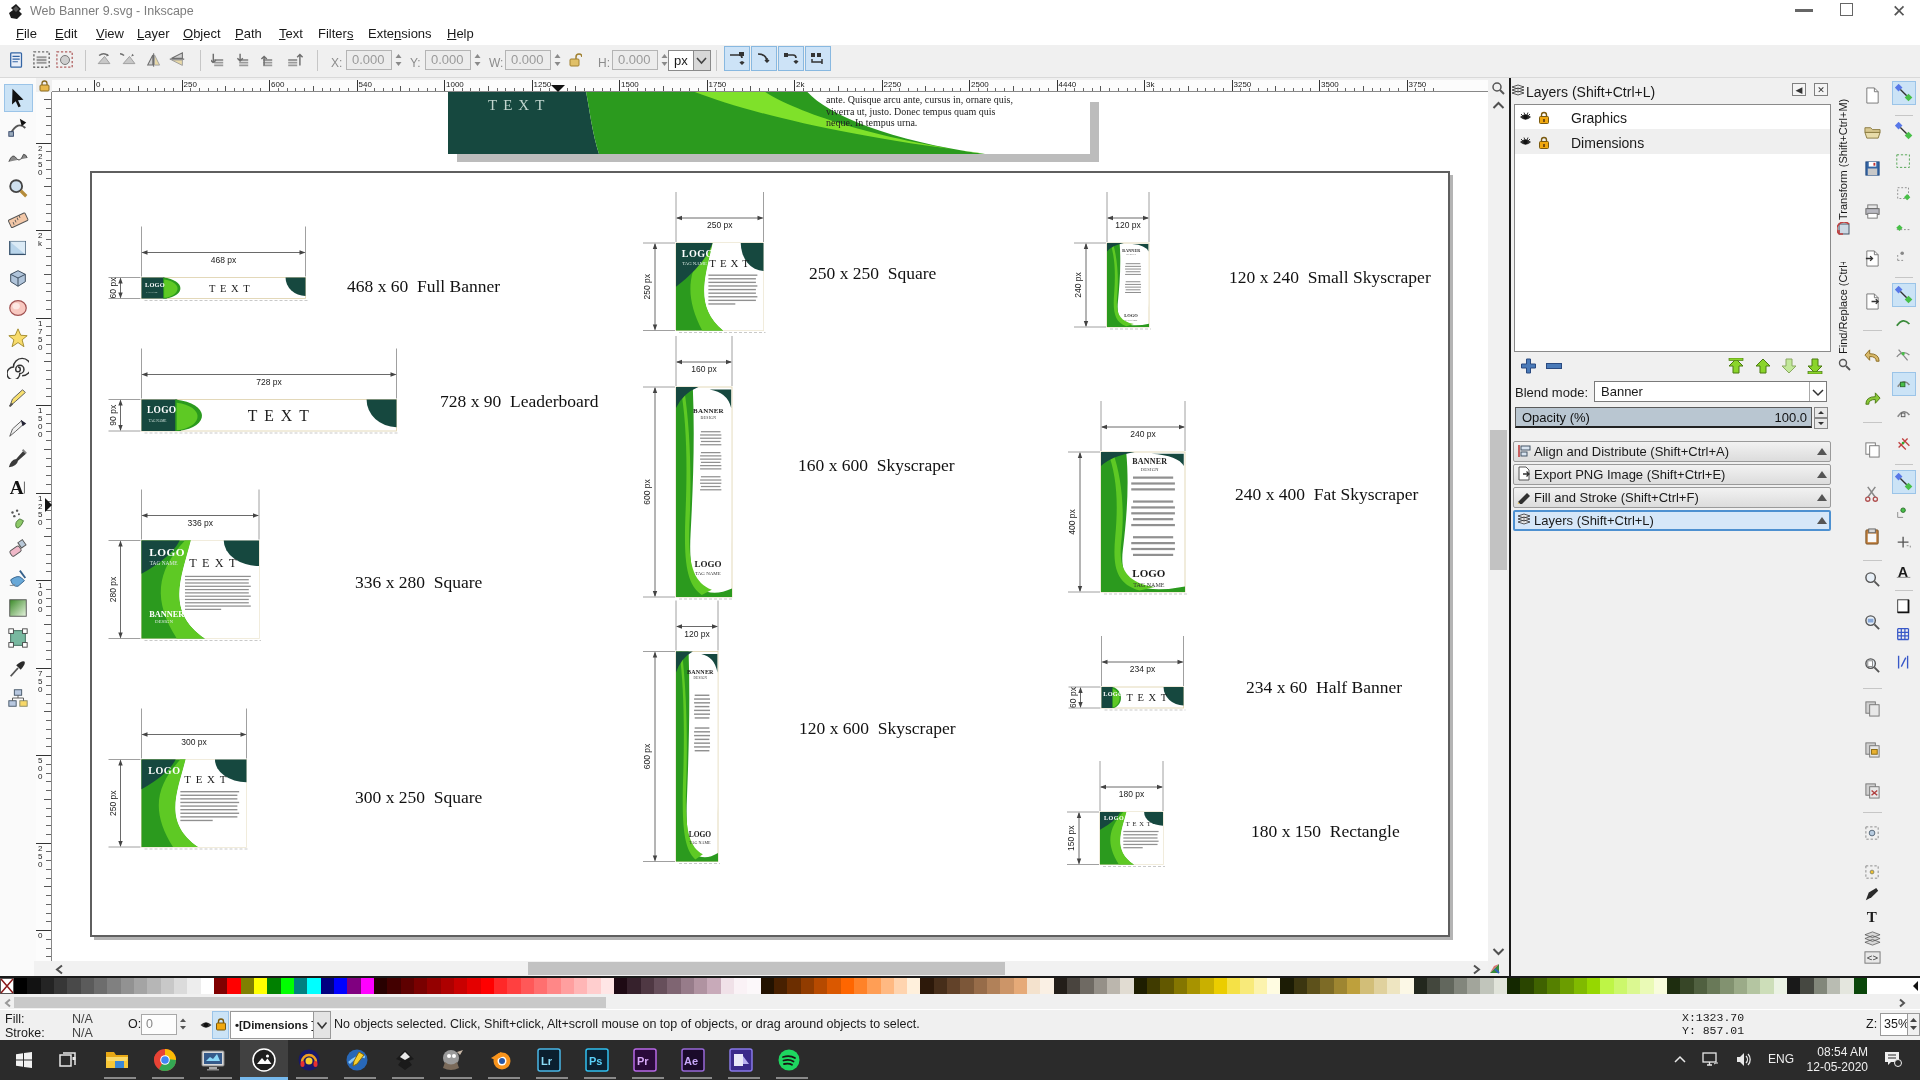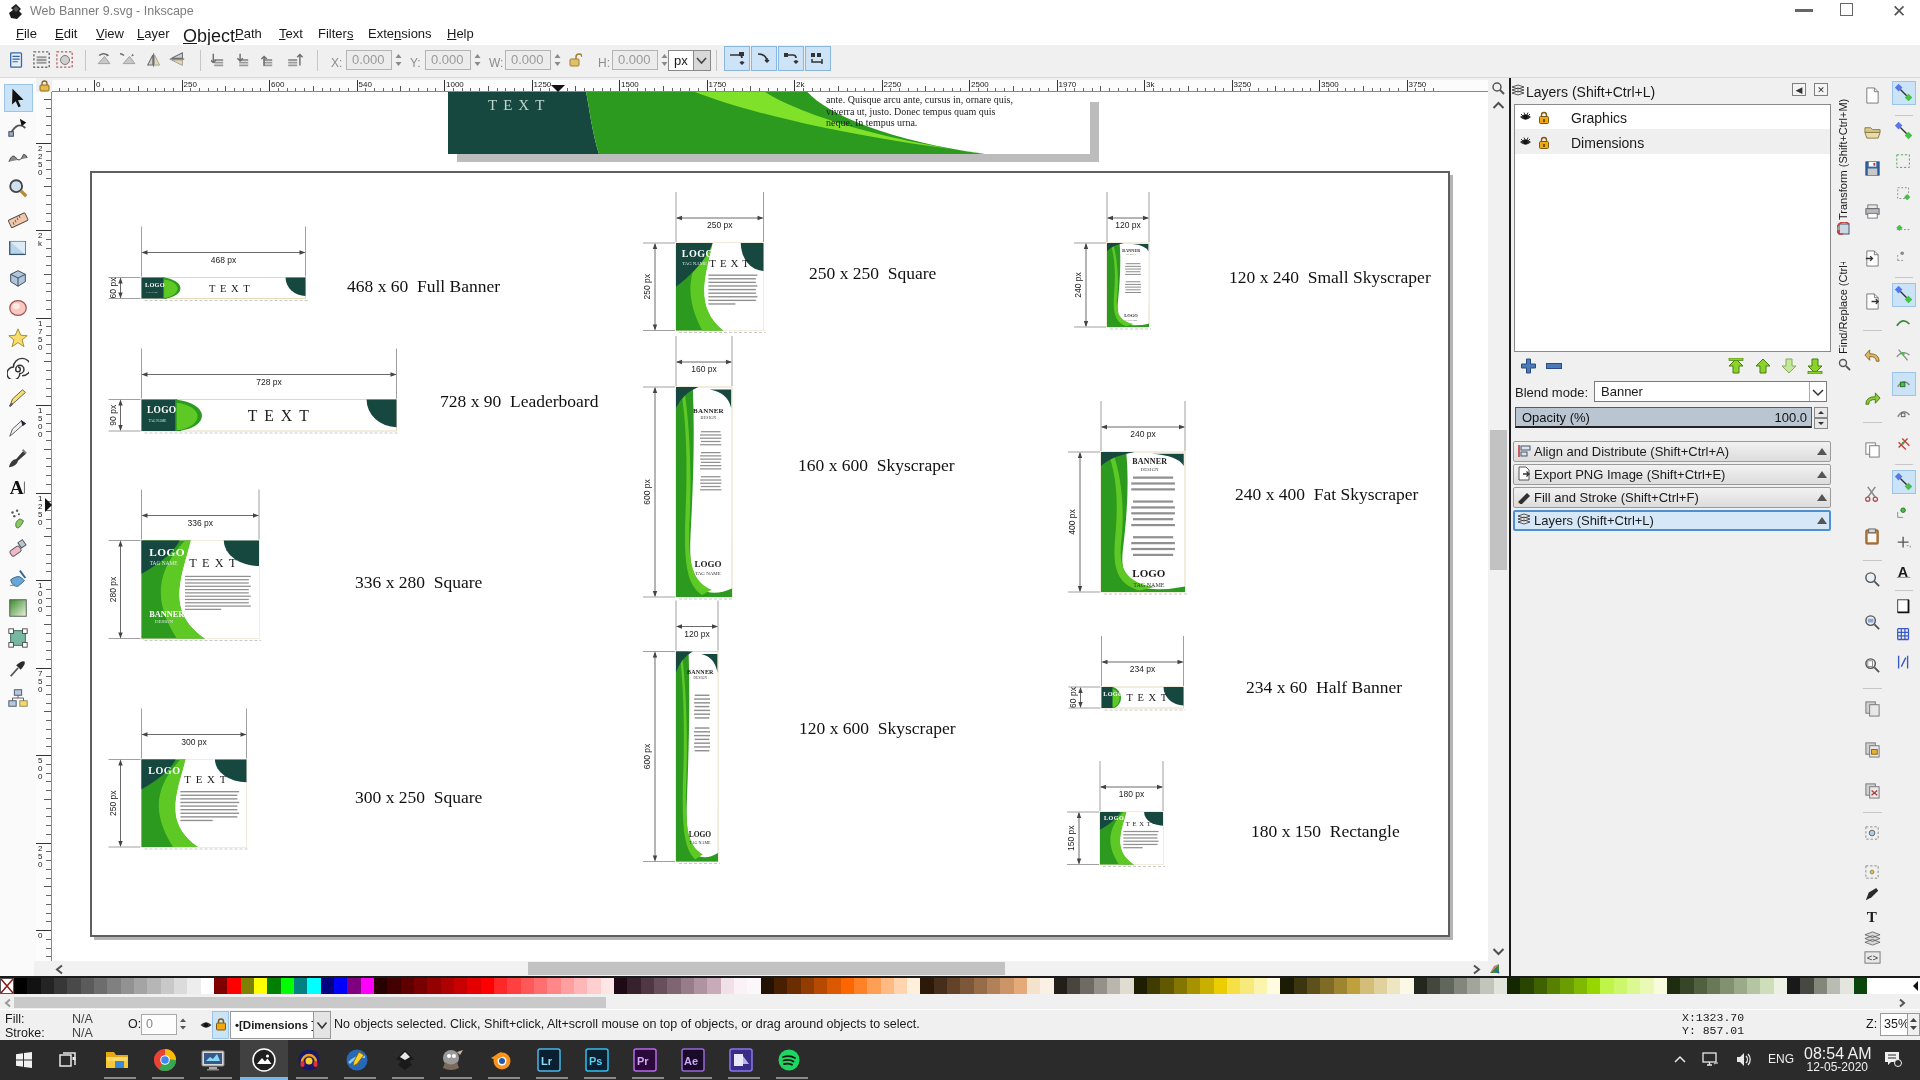--- a/index.html
+++ b/index.html
@@ -15,21 +15,21 @@
   </svg>
 <div class="t" style="left:30px;top:4px;width:400px;height:16px;font-size:12.5px;color:#7d7d7d;">Web Banner 9.svg - Inkscape</div>
 <div style="left:1795px;top:9px;width:18px;height:3px;background:#666;"></div>
 <div style="left:1840px;top:3px;width:13px;height:13px;border:1.5px solid #666;"></div>
 <div style="left:1884px;top:-3px;width:30px;height:30px;font-size:17px;color:#555;text-align:center;line-height:30px;">✕</div>
 <div style="left:0px;top:23px;width:1920px;height:22px;background:#fff;"></div>
 <div class="t" style="left:16px;top:26px;height:16px;font-size:13px;color:#1a1a1a;"><u>F</u>ile</div>
 <div class="t" style="left:55px;top:26px;height:16px;font-size:13px;color:#1a1a1a;"><u>E</u>dit</div>
 <div class="t" style="left:96px;top:26px;height:16px;font-size:13px;color:#1a1a1a;"><u>V</u>iew</div>
 <div class="t" style="left:137px;top:26px;height:16px;font-size:13px;color:#1a1a1a;"><u>L</u>ayer</div>
-<div class="t" style="left:183px;top:26px;height:16px;font-size:18px;color:#1a1a1a;"><u>O</u>bject</div>
+<div class="t" style="left:183px;top:26px;height:16px;font-size:13px;color:#1a1a1a;"><u>O</u>bject</div>
 <div class="t" style="left:235px;top:26px;height:16px;font-size:13px;color:#1a1a1a;"><u>P</u>ath</div>
 <div class="t" style="left:279px;top:26px;height:16px;font-size:13px;color:#1a1a1a;"><u>T</u>ext</div>
 <div class="t" style="left:318px;top:26px;height:16px;font-size:13px;color:#1a1a1a;">Filter<u>s</u></div>
 <div class="t" style="left:368px;top:26px;height:16px;font-size:13px;color:#1a1a1a;">Exte<u>n</u>sions</div>
 <div class="t" style="left:447px;top:26px;height:16px;font-size:13px;color:#1a1a1a;"><u>H</u>elp</div>
 <div style="left:0px;top:45px;width:1920px;height:33px;background:#f0f0f0;border-bottom:1px solid #d9d9d9;"></div>
 <svg style="left:8px;top:51px" width="18" height="18" viewBox="0 0 20 20">
     <rect x="3" y="2" width="12" height="16" rx="1" fill="#e8eef8" stroke="#3465a4" stroke-width="1.4"></rect>
     <path d="M5 6h8M5 9h8M5 12h6" stroke="#3465a4" stroke-width="1.2"></path>
   </svg>
@@ -299,21 +299,21 @@
     <div style="left:131.5px;top:0px;font-size:8px;color:#222;">250</div>
     <div style="left:219.0px;top:0px;font-size:8px;color:#222;">600</div>
     <div style="left:306.5px;top:0px;font-size:8px;color:#222;">540</div>
     <div style="left:394.0px;top:0px;font-size:8px;color:#222;">1000</div>
     <div style="left:481.5px;top:0px;font-size:8px;color:#222;">1250</div>
     <div style="left:569.0px;top:0px;font-size:8px;color:#222;">1500</div>
     <div style="left:656.5px;top:0px;font-size:8px;color:#222;">1750</div>
     <div style="left:744.0px;top:0px;font-size:8px;color:#222;">2k</div>
     <div style="left:831.5px;top:0px;font-size:8px;color:#222;">2250</div>
     <div style="left:919.0px;top:0px;font-size:8px;color:#222;">2500</div>
-    <div style="left:1006.5px;top:0px;font-size:8px;color:#222;">1970</div>
+    <div style="left:1006.5px;top:0px;font-size:8px;color:#222;">4440</div>
     <div style="left:1094.0px;top:0px;font-size:8px;color:#222;">3k</div>
     <div style="left:1181.5px;top:0px;font-size:8px;color:#222;">3250</div>
     <div style="left:1269.0px;top:0px;font-size:8px;color:#222;">3500</div>
     <div style="left:1356.5px;top:0px;font-size:8px;color:#222;">3750</div>
   </div>
 <svg style="left:551px;top:85px" width="14" height="7" viewBox="0 0 14 7">
     <path d="M0 0 h14 l-7 7 Z" fill="#111"></path>
   </svg>
 <div style="left:36px;top:92px;width:16px;height:869px;background:#fcfcfc;border-right:1px solid #888;overflow:hidden;">
     <div style="left:10px;top:864.2px;width:6px;height:1px;background:#666;"></div>
@@ -1625,18 +1625,18 @@
 <svg style="left:1702px;top:1052px" width="17" height="15" viewBox="0 0 17 15">
 <rect x="1" y="1" width="13" height="9" fill="none" stroke="#e8e8e8" stroke-width="1.3"></rect>
     <path d="M5 13 h5 m-2.5 -3 v3" stroke="#e8e8e8" stroke-width="1.3"></path>
     <path d="M12 12 a5 5 0 0 1 4 -1" stroke="#e8e8e8" fill="none"></path>
   </svg>
 <svg style="left:1736px;top:1052px" width="17" height="15" viewBox="0 0 17 15">
 <path d="M1 5 h3 l4 -4 v13 l-4 -4 h-3 Z" fill="#e8e8e8"></path>
     <path d="M10 4 a5 5 0 0 1 0 7 M12 2 a8 8 0 0 1 0 11" stroke="#e8e8e8" fill="none" stroke-width="1.3"></path>
   </svg>
 <div class="t" style="left:1768px;top:1052px;width:34px;height:15px;font-size:12px;color:#f0f0f0;">ENG</div>
-<div class="t" style="left:1804px;top:1045px;width:64px;height:14px;font-size:16px;color:#f0f0f0;text-align:right;">08:54 AM</div>
+<div class="t" style="left:1804px;top:1045px;width:64px;height:14px;font-size:12px;color:#f0f0f0;text-align:right;">08:54 AM</div>
 <div class="t" style="left:1798px;top:1060px;width:70px;height:14px;font-size:12px;color:#f0f0f0;text-align:right;">12-05-2020</div>
 <svg style="left:1884px;top:1051px" width="18" height="16" viewBox="0 0 18 16">
 <path d="M1 1 h14 v10 h-8 l-3 3 v-3 h-3 Z" fill="#f0f0f0"></path>
     <path d="M4 4 h8 M4 7 h8" stroke="#2b2b2b"></path>
     <circle cx="14" cy="12" r="3.5" fill="#2b2b2b" stroke="#f0f0f0"></circle>
   </svg>
 </body></html>

